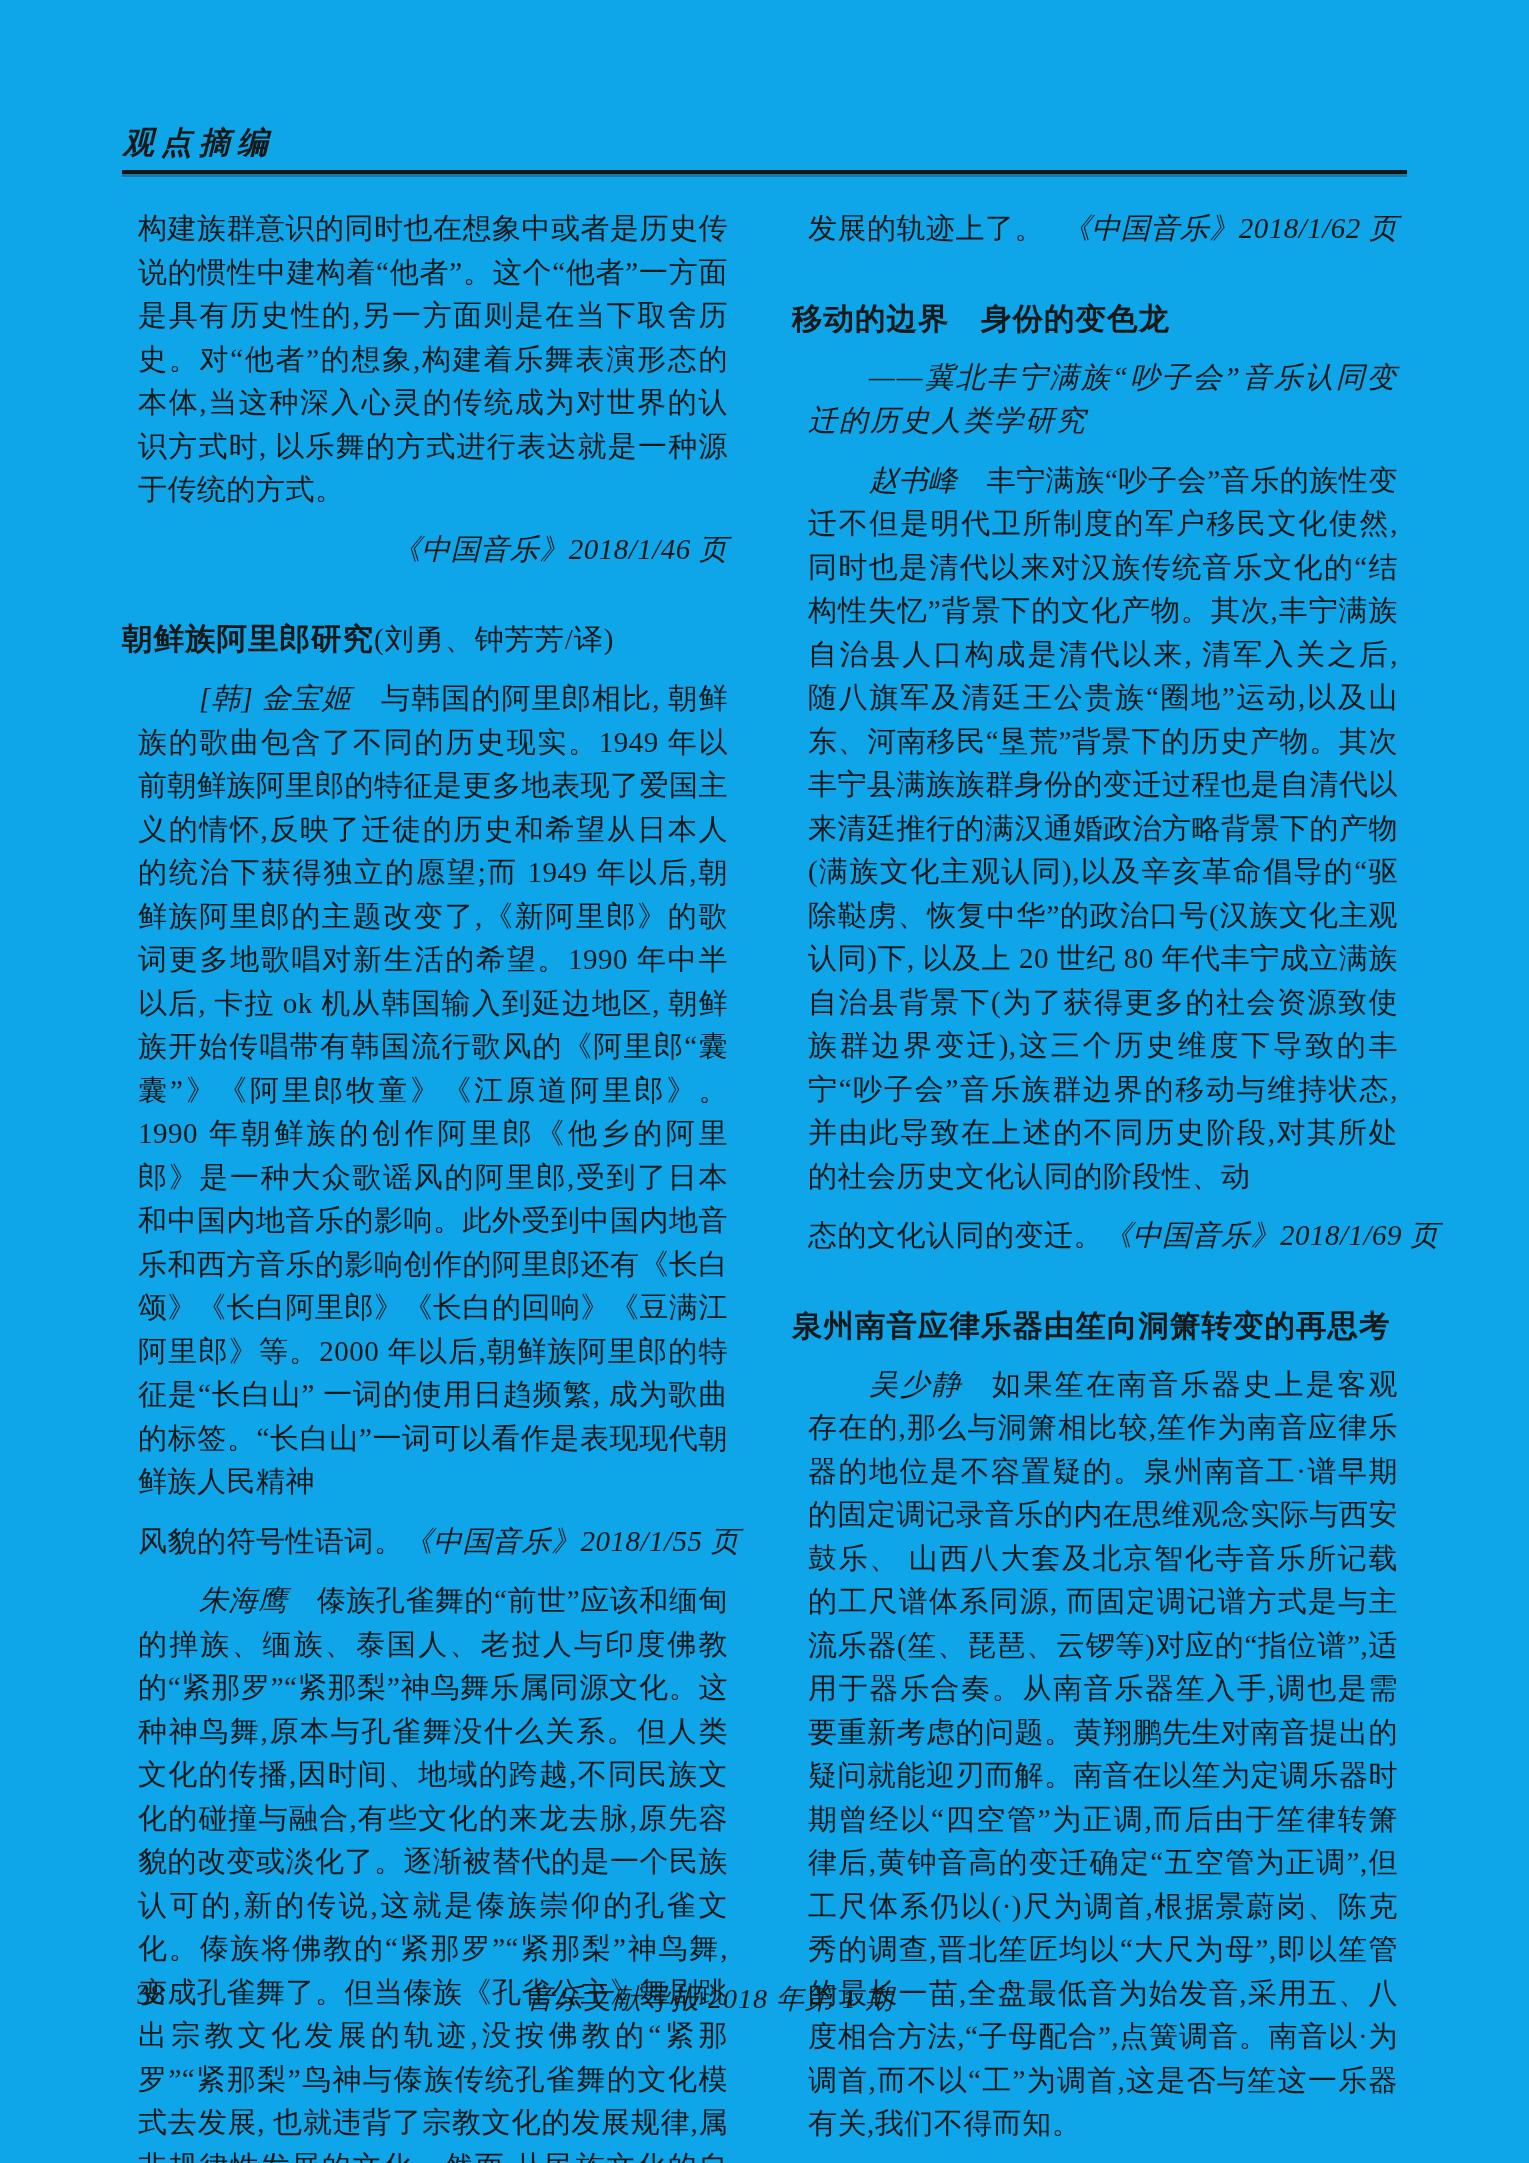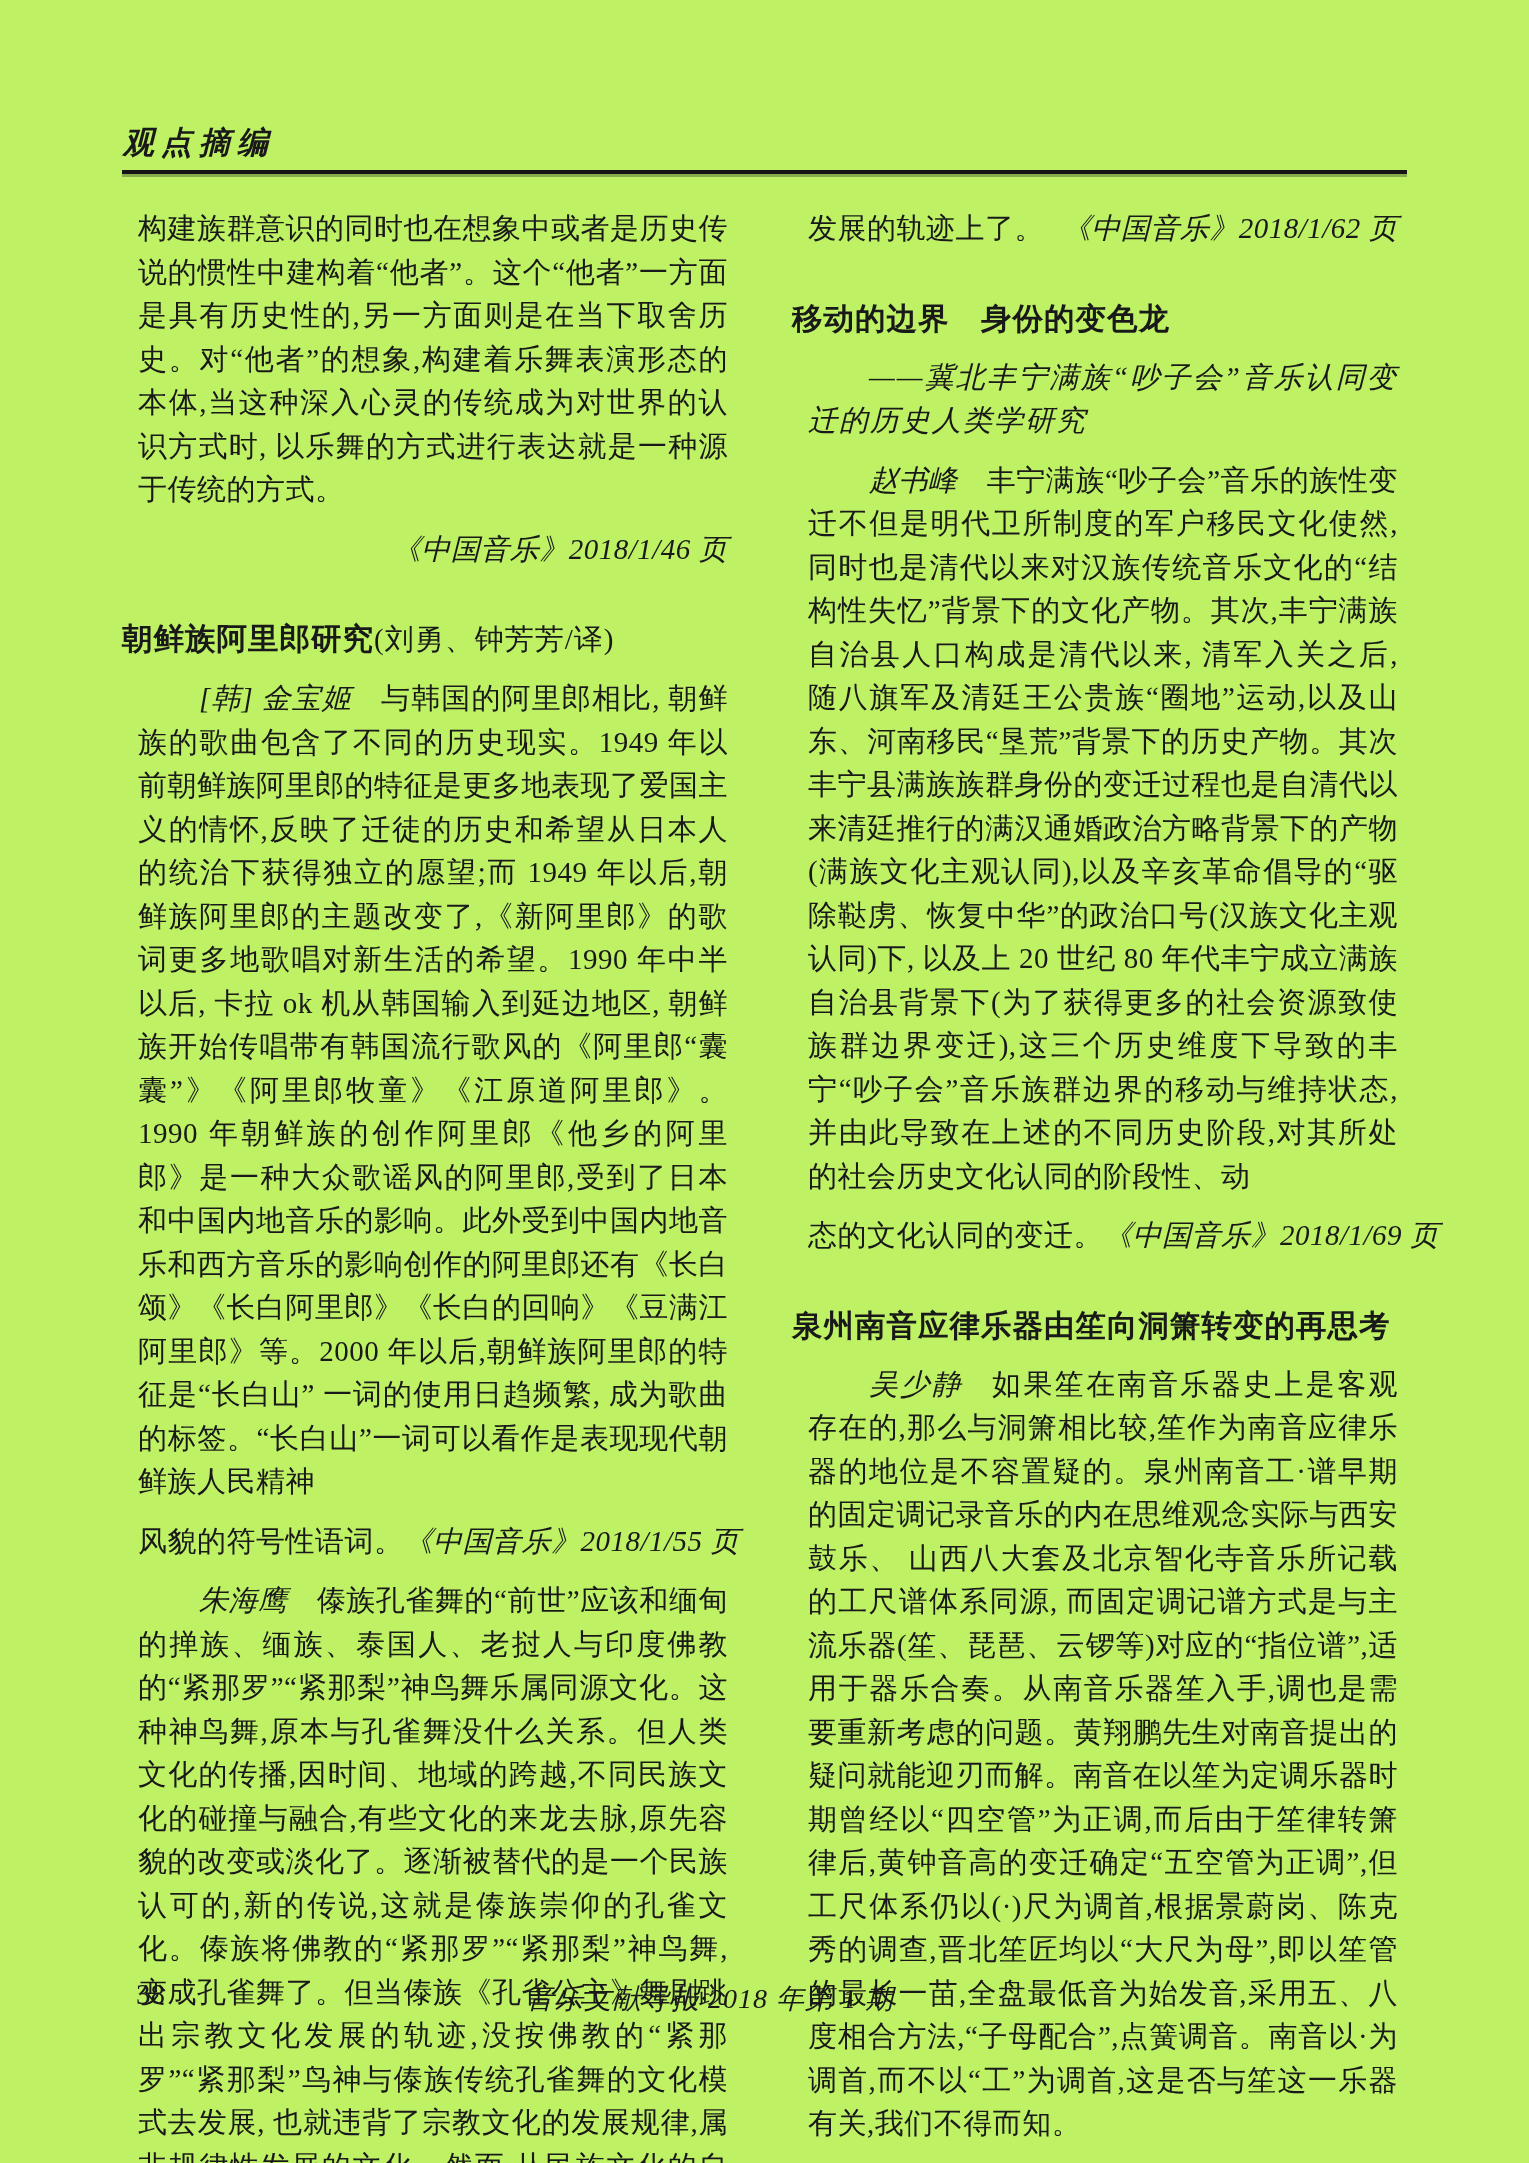--- a/index.html
+++ b/index.html
@@ -3,21 +3,21 @@
 <meta charset="utf-8">
 <style>
   html,body{margin:0;padding:0;}
   body{
     width:1529px;height:2163px;
     background:#ffffff;
     font-family:"Liberation Serif","DejaVu Serif",serif;
     color:#191919;
     -webkit-font-smoothing:antialiased;
   }
-  .page{position:relative;width:1529px;height:2163px;overflow:hidden;background:#bef264;}
+  .page{position:relative;width:1529px;height:2163px;overflow:hidden;background:#0ea5e9;}
 
   
   .header-title{
     position:absolute;left:123px;top:122px;
     font-size:31px;font-weight:bold;font-style:italic;
     letter-spacing:7px;
     font-family:"Liberation Serif",serif;
   }
   .header-rule{
     position:absolute;left:122px;top:170px;width:1285px;height:4px;

